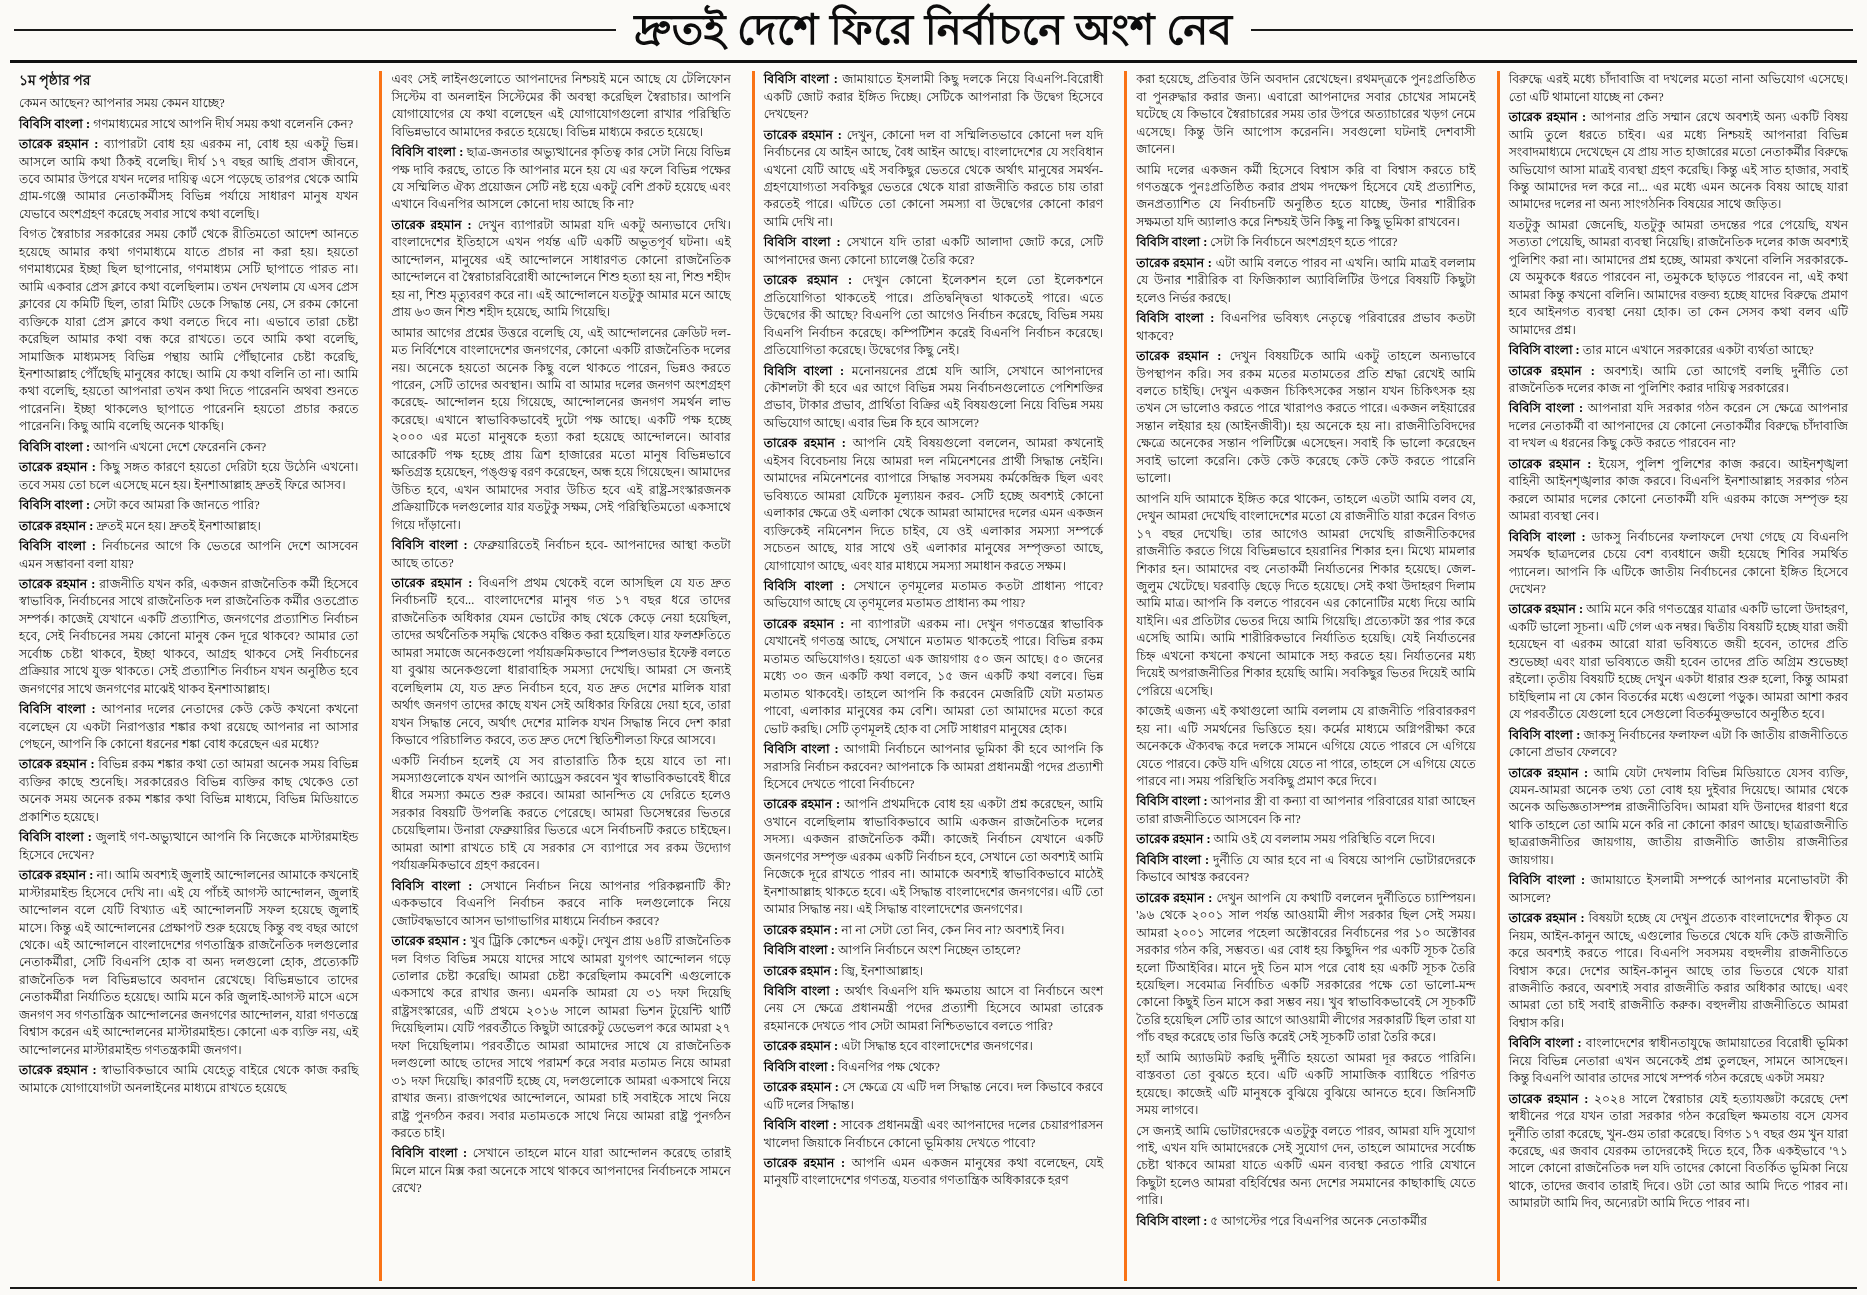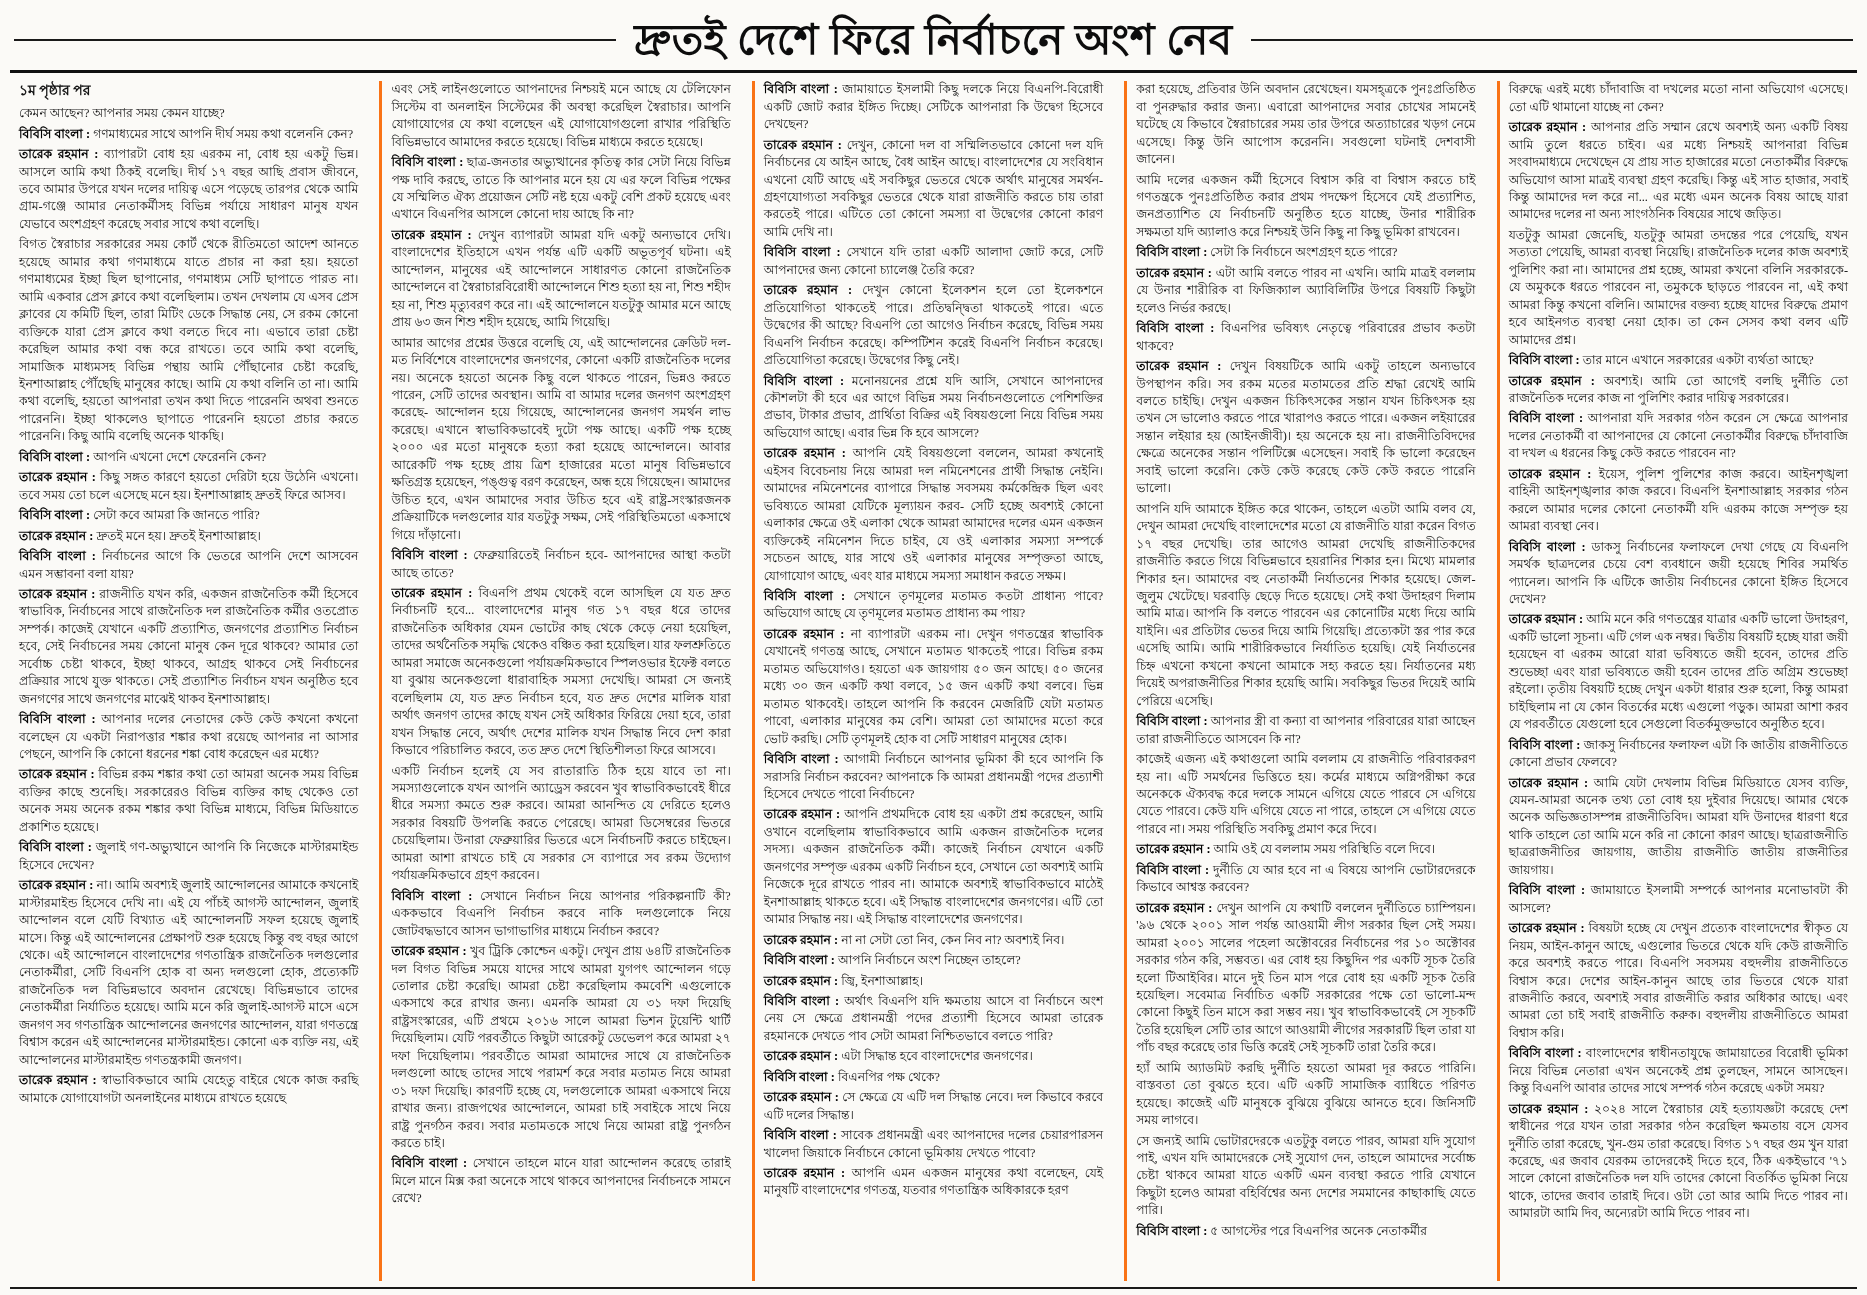--- a/index.html
+++ b/index.html
@@ -3,21 +3,21 @@
 <meta charset="utf-8">
 <style>
   html,body{margin:0;padding:0;background:#f7f6f3;}
   body{
     width:1867px;height:1295px;overflow:hidden;
     font-family:"Liberation Serif","DejaVu Serif",serif;
     color:#141414;background:#fbfaf7;
   }
   .page{width:1867px;height:1295px;display:flex;flex-direction:column;box-sizing:border-box;}
   
-  .masthead{display:flex;align-items:center;gap:18px;padding:16px 14px 2px;box-sizing:border-box;}
+  .masthead{display:flex;align-items:center;gap:18px;padding:6px 14px 2px;box-sizing:border-box;}
   .mast-rule{flex:1;height:0;border-top:2.5px solid #1a1a1a;}
   .headline{
     font-size:42px;font-weight:bold;line-height:1.15;white-space:nowrap;
     letter-spacing:0.5px;color:#0d0d0d;text-align:center;
   }
   .mast-underline{border-top:3.5px solid #111;margin:4px 10px 0;}
   
   .columns{
     flex:1;display:flex;gap:12px;padding:8px 10px 4px;box-sizing:border-box;overflow:hidden;
   }
@@ -92,29 +92,29 @@
         <p class="block"><span class="label">বিবিসি বাংলা : </span>আপনি নির্বাচনে অংশ নিচ্ছেন তাহলে?</p>
         <p class="block"><span class="label">তারেক রহমান : </span>জ্বি, ইনশাআল্লাহ।</p>
         <p class="block"><span class="label">বিবিসি বাংলা : </span>অর্থাৎ বিএনপি যদি ক্ষমতায় আসে বা নির্বাচনে অংশ নেয় সে ক্ষেত্রে প্রধানমন্ত্রী পদের প্রত্যাশী হিসেবে আমরা তারেক রহমানকে দেখতে পাব সেটা আমরা নিশ্চিতভাবে বলতে পারি?</p>
         <p class="block"><span class="label">তারেক রহমান : </span>এটা সিদ্ধান্ত হবে বাংলাদেশের জনগণের।</p>
         <p class="block"><span class="label">বিবিসি বাংলা : </span>বিএনপির পক্ষ থেকে?</p>
         <p class="block"><span class="label">তারেক রহমান : </span>সে ক্ষেত্রে যে এটি দল সিদ্ধান্ত নেবে। দল কিভাবে করবে এটি দলের সিদ্ধান্ত।</p>
         <p class="block"><span class="label">বিবিসি বাংলা : </span>সাবেক প্রধানমন্ত্রী এবং আপনাদের দলের চেয়ারপারসন খালেদা জিয়াকে নির্বাচনে কোনো ভূমিকায় দেখতে পাবো?</p>
         <p class="block"><span class="label">তারেক রহমান : </span>আপনি এমন একজন মানুষের কথা বলেছেন, যেই মানুষটি বাংলাদেশের গণতন্ত্র, যতবার গণতান্ত্রিক অধিকারকে হরণ</p>
       </div>
     <div class="col">
-        <p class="block">করা হয়েছে, প্রতিবার উনি অবদান রেখেছেন। যমসহ্ত্রকে পুনঃপ্রতিষ্ঠিত বা পুনরুদ্ধার করার জন্য। এবারো আপনাদের সবার চোখের সামনেই ঘটেছে যে কিভাবে স্বৈরাচারের সময় তার উপরে অত্যাচারের খড়গ নেমে এসেছে। কিন্তু উনি আপোস করেননি। সবগুলো ঘটনাই দেশবাসী জানেন।</p>
+        <p class="block">করা হয়েছে, প্রতিবার উনি অবদান রেখেছেন। রথমদ্ত্রকে পুনঃপ্রতিষ্ঠিত বা পুনরুদ্ধার করার জন্য। এবারো আপনাদের সবার চোখের সামনেই ঘটেছে যে কিভাবে স্বৈরাচারের সময় তার উপরে অত্যাচারের খড়গ নেমে এসেছে। কিন্তু উনি আপোস করেননি। সবগুলো ঘটনাই দেশবাসী জানেন।</p>
         <p class="block">আমি দলের একজন কর্মী হিসেবে বিশ্বাস করি বা বিশ্বাস করতে চাই গণতন্ত্রকে পুনঃপ্রতিষ্ঠিত করার প্রথম পদক্ষেপ হিসেবে যেই প্রত্যাশিত, জনপ্রত্যাশিত যে নির্বাচনটি অনুষ্ঠিত হতে যাচ্ছে, উনার শারীরিক সক্ষমতা যদি অ্যালাও করে নিশ্চয়ই উনি কিছু না কিছু ভূমিকা রাখবেন।</p>
         <p class="block"><span class="label">বিবিসি বাংলা : </span>সেটা কি নির্বাচনে অংশগ্রহণ হতে পারে?</p>
         <p class="block"><span class="label">তারেক রহমান : </span>এটা আমি বলতে পারব না এখনি। আমি মাত্রই বললাম যে উনার শারীরিক বা ফিজিক্যাল অ্যাবিলিটির উপরে বিষয়টি কিছুটা হলেও নির্ভর করছে।</p>
         <p class="block"><span class="label">বিবিসি বাংলা : </span>বিএনপির ভবিষ্যৎ নেতৃত্বে পরিবারের প্রভাব কতটা থাকবে?</p>
         <p class="block"><span class="label">তারেক রহমান : </span>দেখুন বিষয়টিকে আমি একটু তাহলে অন্যভাবে উপস্থাপন করি। সব রকম মতের মতামতের প্রতি শ্রদ্ধা রেখেই আমি বলতে চাইছি। দেখুন একজন চিকিৎসকের সন্তান যখন চিকিৎসক হয় তখন সে ভালোও করতে পারে খারাপও করতে পারে। একজন লইয়ারের সন্তান লইয়ার হয় (আইনজীবী)। হয় অনেকে হয় না। রাজনীতিবিদদের ক্ষেত্রে অনেকের সন্তান পলিটিক্সে এসেছেন। সবাই কি ভালো করেছেন সবাই ভালো করেনি। কেউ কেউ করেছে কেউ কেউ করতে পারেনি ভালো।</p>
         <p class="block">আপনি যদি আমাকে ইঙ্গিত করে থাকেন, তাহলে এতটা আমি বলব যে, দেখুন আমরা দেখেছি বাংলাদেশের মতো যে রাজনীতি যারা করেন বিগত ১৭ বছর দেখেছি। তার আগেও আমরা দেখেছি রাজনীতিকদের রাজনীতি করতে গিয়ে বিভিন্নভাবে হয়রানির শিকার হন। মিথ্যে মামলার শিকার হন। আমাদের বহু নেতাকর্মী নির্যাতনের শিকার হয়েছে। জেল-জুলুম খেটেছে। ঘরবাড়ি ছেড়ে দিতে হয়েছে। সেই কথা উদাহরণ দিলাম আমি মাত্র। আপনি কি বলতে পারবেন এর কোনোটির মধ্যে দিয়ে আমি যাইনি। এর প্রতিটার ভেতর দিয়ে আমি গিয়েছি। প্রত্যেকটা স্তর পার করে এসেছি আমি। আমি শারীরিকভাবে নির্যাতিত হয়েছি। যেই নির্যাতনের চিহ্ন এখনো কখনো কখনো আমাকে সহ্য করতে হয়। নির্যাতনের মধ্য দিয়েই অপরাজনীতির শিকার হয়েছি আমি। সবকিছুর ভিতর দিয়েই আমি পেরিয়ে এসেছি।</p>
+        <p class="block">কাজেই এজন্য এই কথাগুলো আমি বললাম যে রাজনীতি পরিবারকরণ হয় না। এটি সমর্থনের ভিত্তিতে হয়। কর্মের মাধ্যমে অগ্নিপরীক্ষা করে অনেককে ঐক্যবদ্ধ করে দলকে সামনে এগিয়ে যেতে পারবে সে এগিয়ে যেতে পারবে। কেউ যদি এগিয়ে যেতে না পারে, তাহলে সে এগিয়ে যেতে পারবে না। সময় পরিস্থিতি সবকিছু প্রমাণ করে দিবে।</p>
         <p class="block"><span class="label">বিবিসি বাংলা : </span>আপনার স্ত্রী বা কন্যা বা আপনার পরিবারের যারা আছেন তারা রাজনীতিতে আসবেন কি না?</p>
-        <p class="block">কাজেই এজন্য এই কথাগুলো আমি বললাম যে রাজনীতি পরিবারকরণ হয় না। এটি সমর্থনের ভিত্তিতে হয়। কর্মের মাধ্যমে অগ্নিপরীক্ষা করে অনেককে ঐক্যবদ্ধ করে দলকে সামনে এগিয়ে যেতে পারবে সে এগিয়ে যেতে পারবে। কেউ যদি এগিয়ে যেতে না পারে, তাহলে সে এগিয়ে যেতে পারবে না। সময় পরিস্থিতি সবকিছু প্রমাণ করে দিবে।</p>
         <p class="block"><span class="label">তারেক রহমান : </span>আমি ওই যে বললাম সময় পরিস্থিতি বলে দিবে।</p>
         <p class="block"><span class="label">বিবিসি বাংলা : </span>দুর্নীতি যে আর হবে না এ বিষয়ে আপনি ভোটারদেরকে কিভাবে আশ্বস্ত করবেন?</p>
         <p class="block"><span class="label">তারেক রহমান : </span>দেখুন আপনি যে কথাটি বললেন দুর্নীতিতে চ্যাম্পিয়ন। '৯৬ থেকে ২০০১ সাল পর্যন্ত আওয়ামী লীগ সরকার ছিল সেই সময়। আমরা ২০০১ সালের পহেলা অক্টোবরের নির্বাচনের পর ১০ অক্টোবর সরকার গঠন করি, সম্ভবত। এর বোধ হয় কিছুদিন পর একটি সূচক তৈরি হলো টিআইবির। মানে দুই তিন মাস পরে বোধ হয় একটি সূচক তৈরি হয়েছিল। সবেমাত্র নির্বাচিত একটি সরকারের পক্ষে তো ভালো-মন্দ কোনো কিছুই তিন মাসে করা সম্ভব নয়। খুব স্বাভাবিকভাবেই সে সূচকটি তৈরি হয়েছিল সেটি তার আগে আওয়ামী লীগের সরকারটি ছিল তারা যা পাঁচ বছর করেছে তার ভিত্তি করেই সেই সূচকটি তারা তৈরি করে।</p>
         <p class="block">হ্যাঁ আমি অ্যাডমিট করছি দুর্নীতি হয়তো আমরা দূর করতে পারিনি। বাস্তবতা তো বুঝতে হবে। এটি একটি সামাজিক ব্যাধিতে পরিণত হয়েছে। কাজেই এটি মানুষকে বুঝিয়ে বুঝিয়ে আনতে হবে। জিনিসটি সময় লাগবে।</p>
         <p class="block">সে জন্যই আমি ভোটারদেরকে এতটুকু বলতে পারব, আমরা যদি সুযোগ পাই, এখন যদি আমাদেরকে সেই সুযোগ দেন, তাহলে আমাদের সর্বোচ্চ চেষ্টা থাকবে আমরা যাতে একটি এমন ব্যবস্থা করতে পারি যেখানে কিছুটা হলেও আমরা বহির্বিশ্বের অন্য দেশের সমমানের কাছাকাছি যেতে পারি।</p>
         <p class="block"><span class="label">বিবিসি বাংলা : </span>৫ আগস্টের পরে বিএনপির অনেক নেতাকর্মীর</p>
       </div>
     <div class="col">
         <p class="block">বিরুদ্ধে এরই মধ্যে চাঁদাবাজি বা দখলের মতো নানা অভিযোগ এসেছে। তো এটি থামানো যাচ্ছে না কেন?</p>
         <p class="block"><span class="label">তারেক রহমান : </span>আপনার প্রতি সম্মান রেখে অবশ্যই অন্য একটি বিষয় আমি তুলে ধরতে চাইব। এর মধ্যে নিশ্চয়ই আপনারা বিভিন্ন সংবাদমাধ্যমে দেখেছেন যে প্রায় সাত হাজারের মতো নেতাকর্মীর বিরুদ্ধে অভিযোগ আসা মাত্রই ব্যবস্থা গ্রহণ করেছি। কিন্তু এই সাত হাজার, সবাই কিন্তু আমাদের দল করে না... এর মধ্যে এমন অনেক বিষয় আছে যারা আমাদের দলের না অন্য সাংগঠনিক বিষয়ের সাথে জড়িত।</p>

